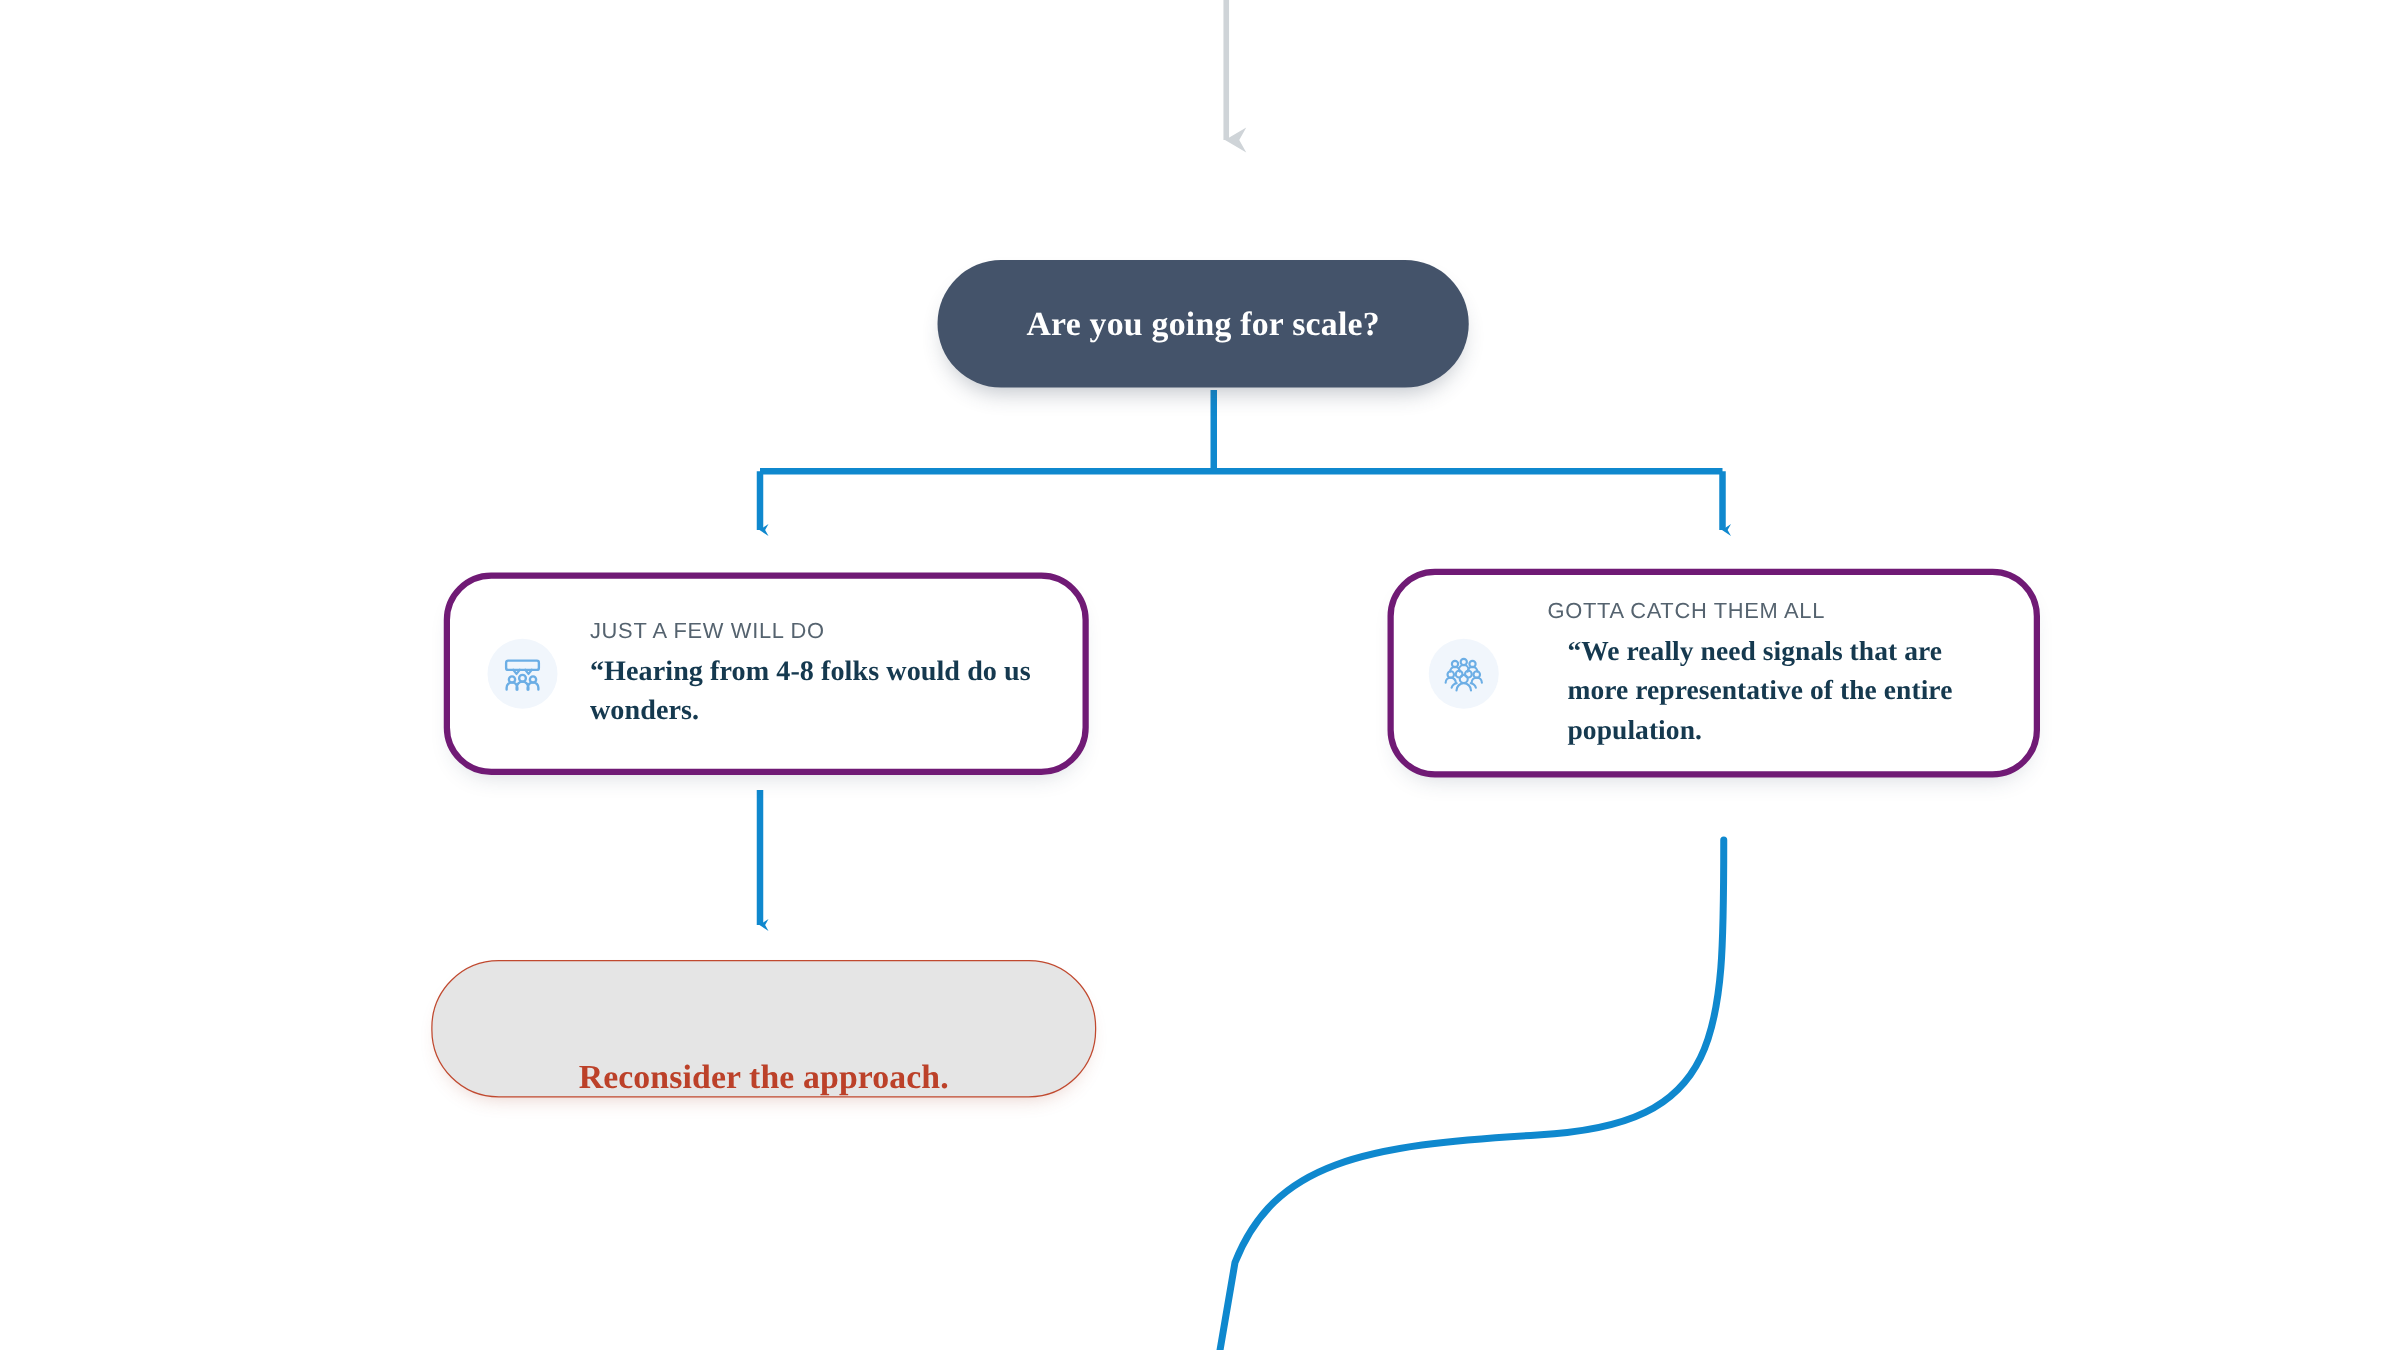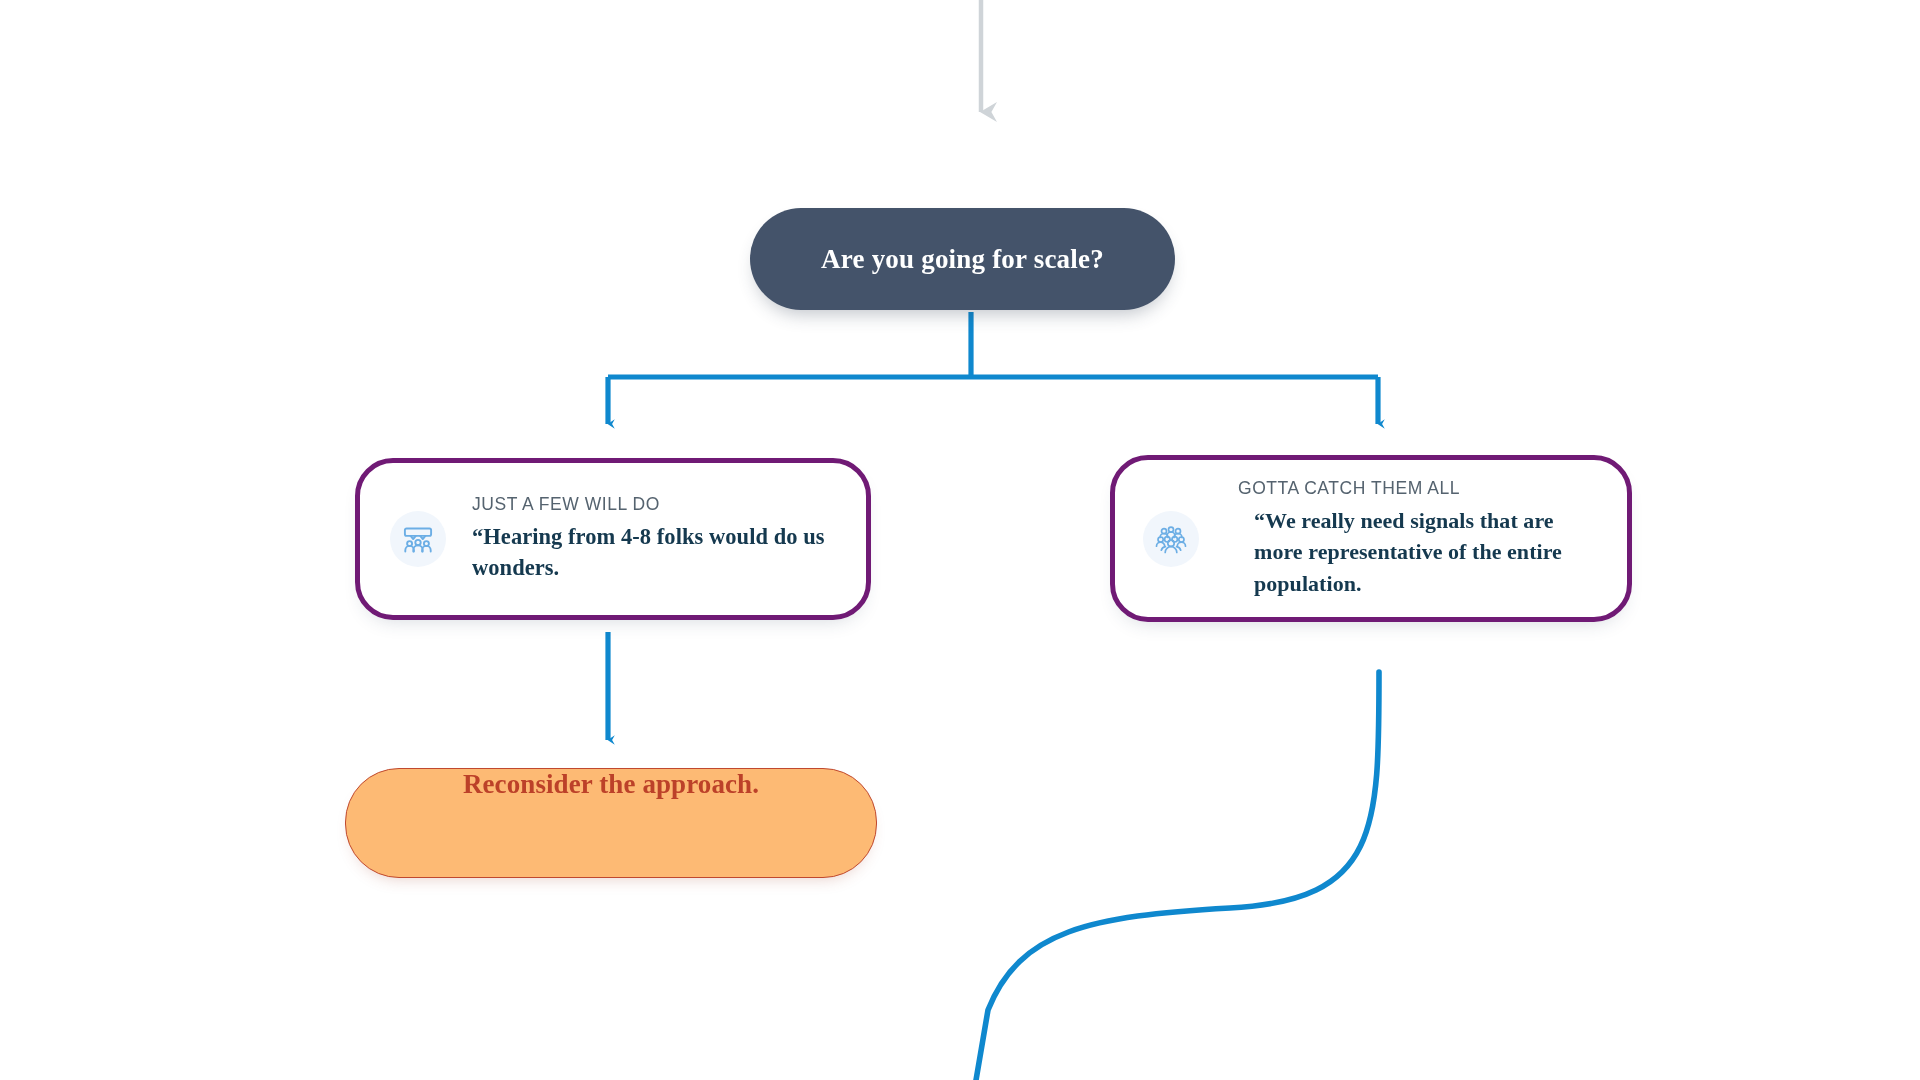--- a/index.html
+++ b/index.html
@@ -21,22 +21,22 @@
     z-index:3;
   }
   .pill-dark .label{
     font-family:"Liberation Serif",serif;font-weight:700;font-size:27px;
     color:#ffffff;letter-spacing:.2px;text-align:center;line-height:1.2;
   }
 
   
   .pill-outline{
     position:absolute;left:345px;top:768px;width:530px;height:108px;
-    background:#fdba74;border:1.6px solid #c0492f;border-radius:54px;
-    display:flex;align-items:flex-start;justify-content:center;
+    background:#e5e5e5;border:1.6px solid #c0492f;border-radius:54px;
+    display:flex;align-items:flex-end;justify-content:center;
     box-shadow:0 8px 16px -8px rgba(160,70,45,.28);
     z-index:3;
   }
   .pill-outline .label{
     font-family:"Liberation Serif",serif;font-weight:700;font-size:27px;
     color:#bc4129;letter-spacing:.1px;text-align:center;
   }
 
   
   .card{

